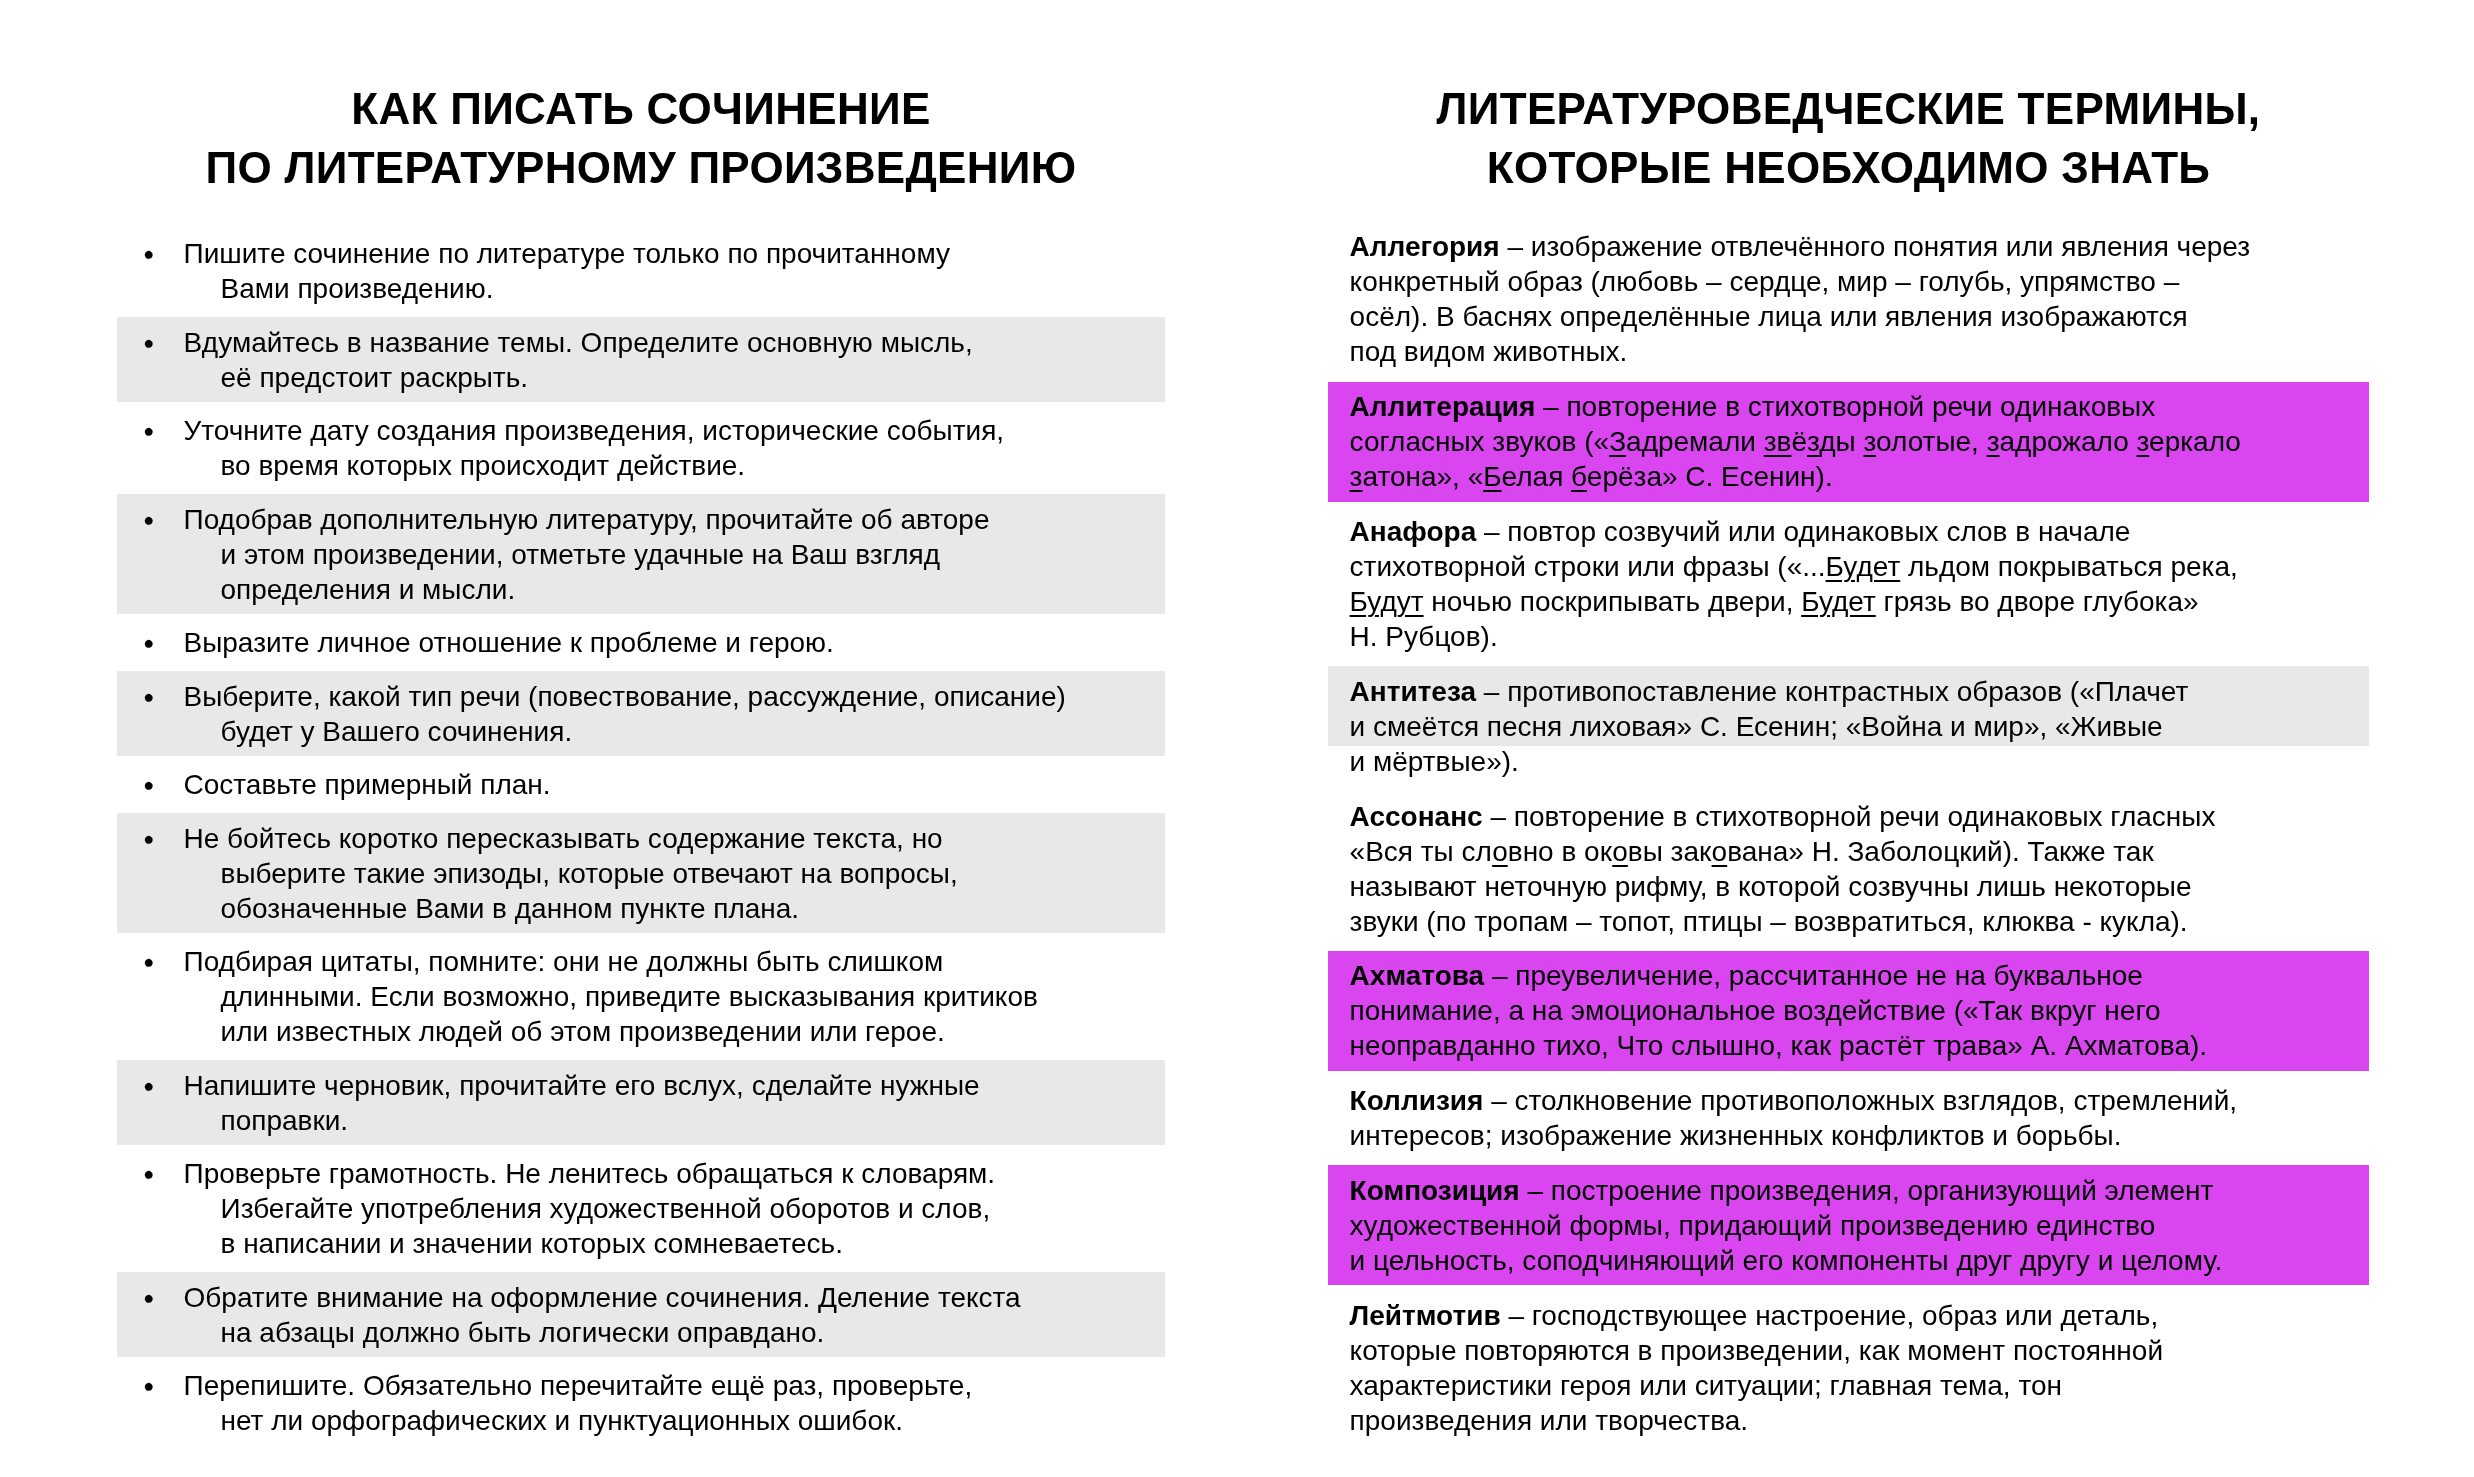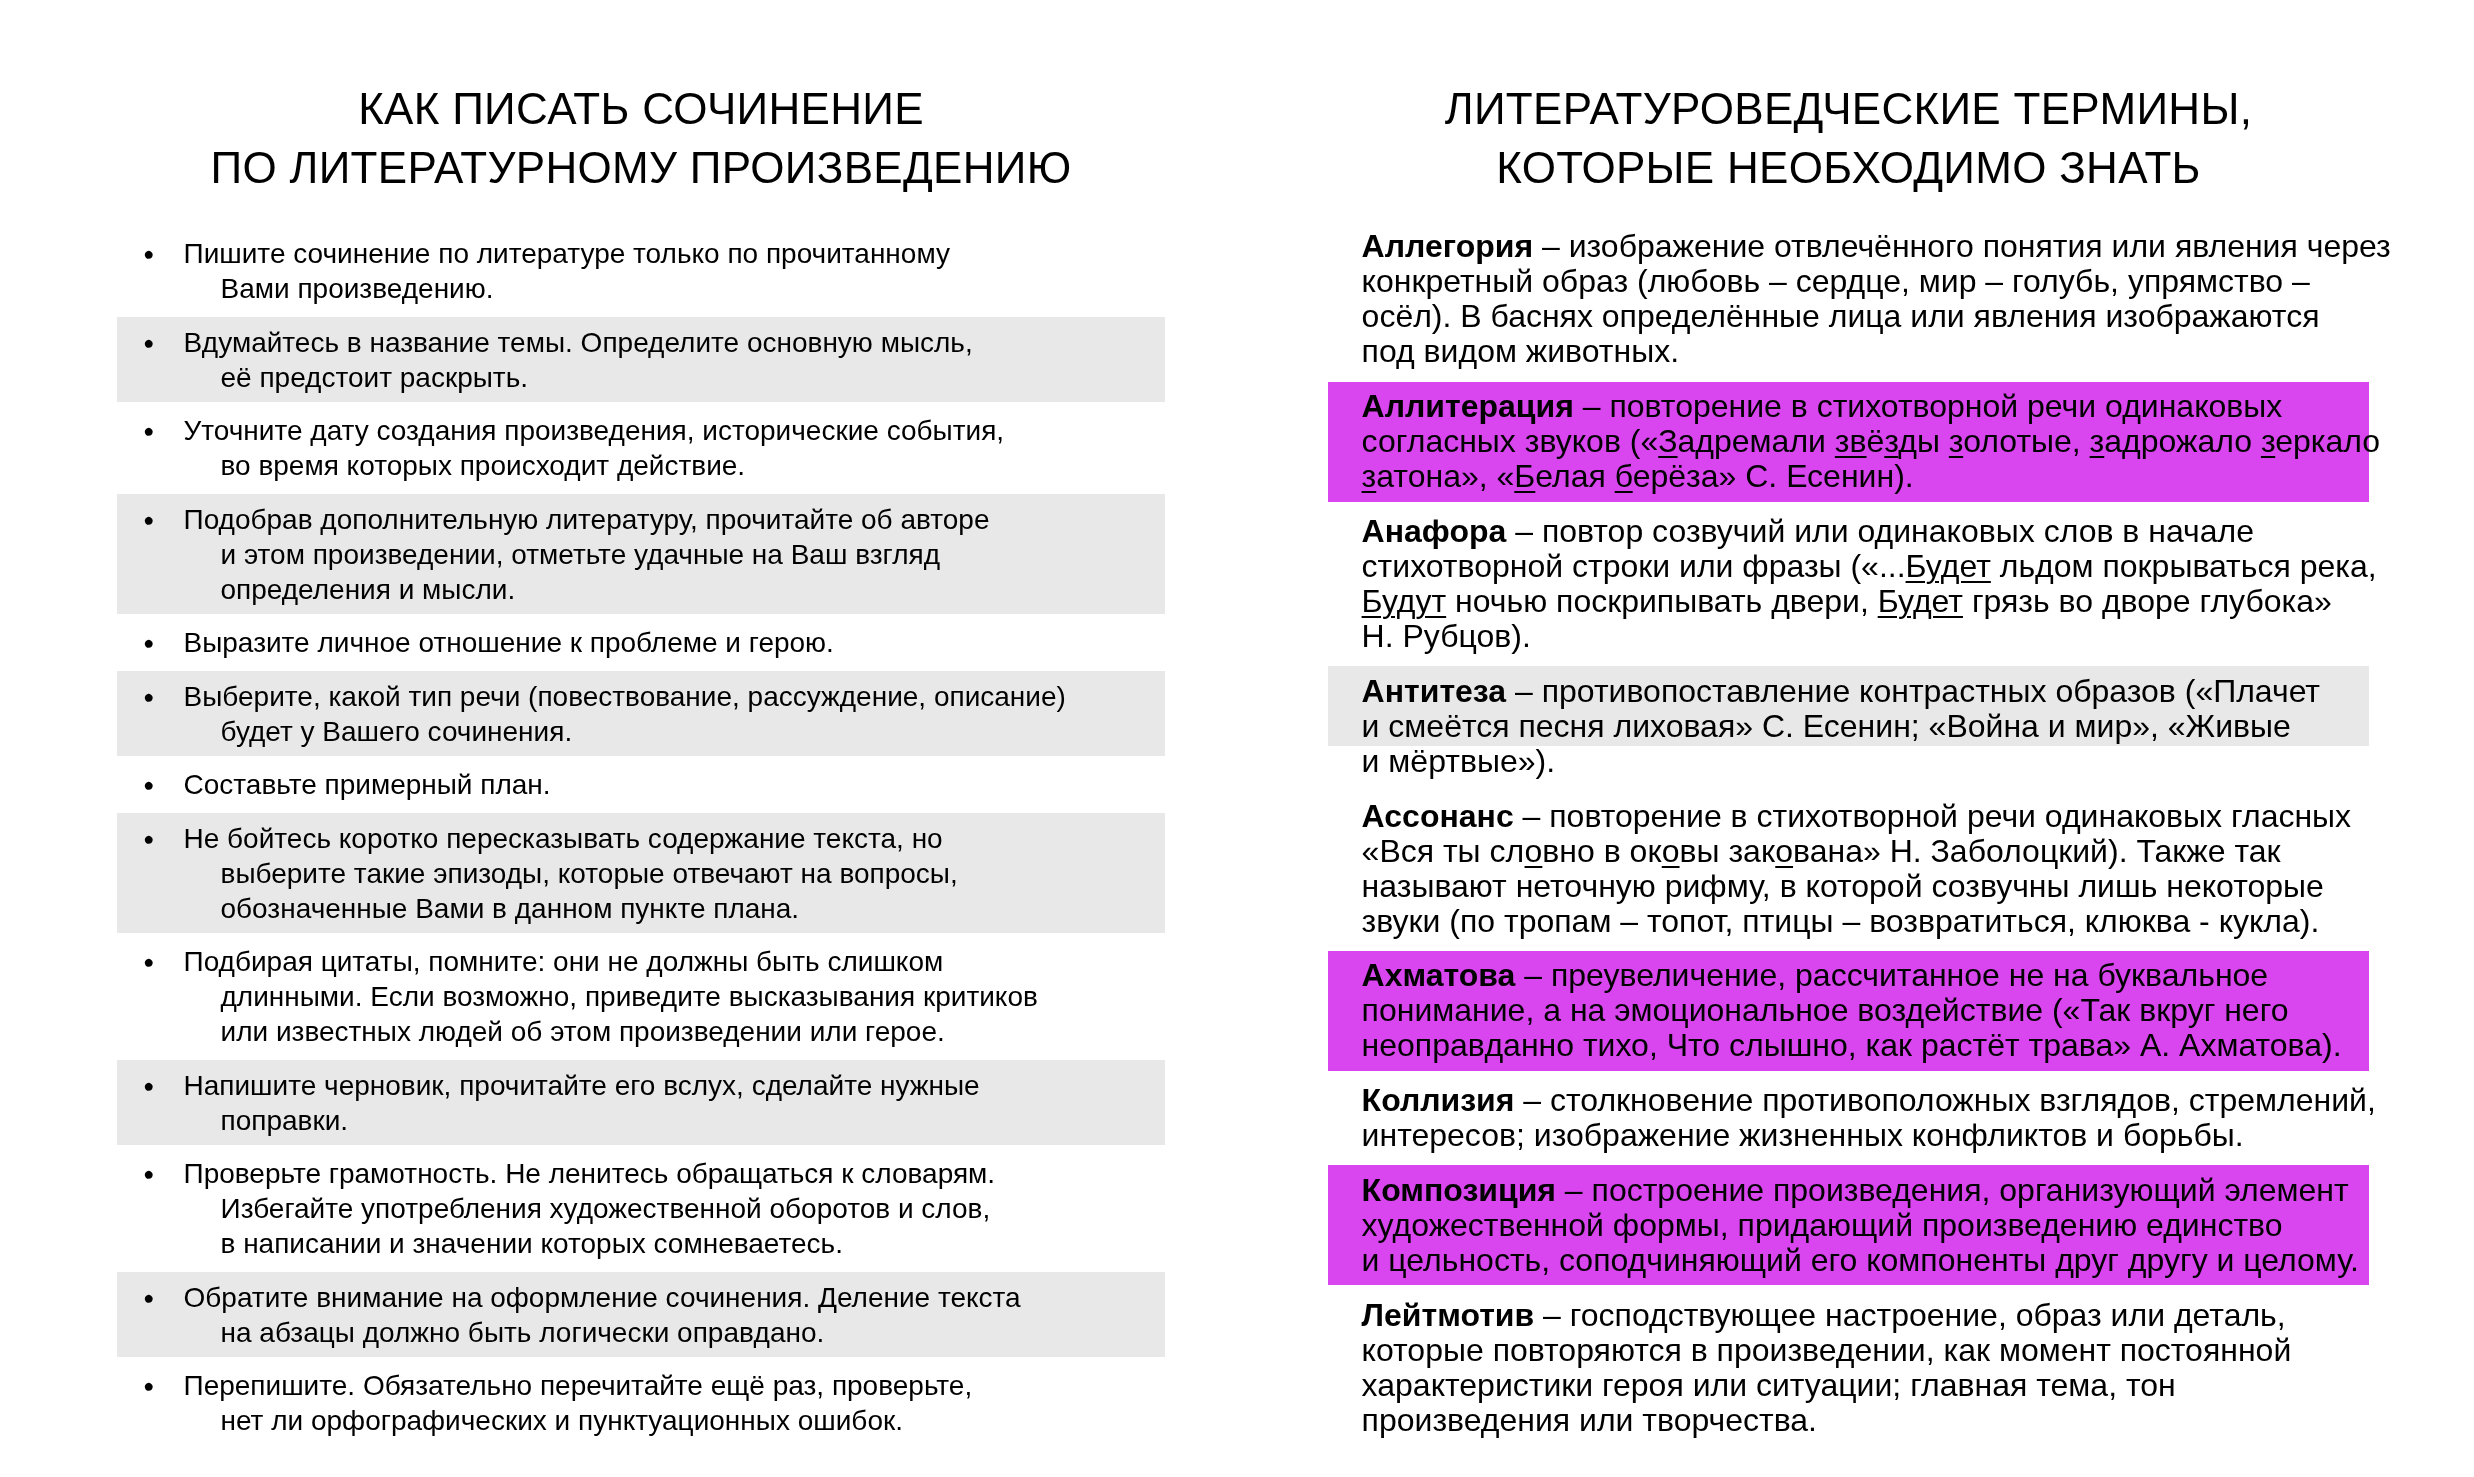--- a/index.html
+++ b/index.html
@@ -11,21 +11,21 @@
     color: #000000;
     font-family: "Liberation Sans", "DejaVu Sans", sans-serif;
     overflow: hidden;
   }
   .column { position: absolute; top: 79px; }
   .col-left  { left: 117px;  width: 1048px; }
   .col-right { left: 1328px; width: 1041px; }
 
   .panel-title {
     text-align: center;
-    font-weight: normal;
+    font-weight: bold;
     font-size: 44px;
     line-height: 59px;
     letter-spacing: 0.3px;
     margin-bottom: 6.2px;
   }
   .col-left  .panel-title { margin-bottom: 32px; }
   .col-right .panel-title { margin-bottom: 25px; }
 
   
   .tip { padding: 7.4px 12.3px 7.4px 18.5px; margin-bottom: 3.7px; }
@@ -42,21 +42,21 @@
   .tline.cont { padding-left: 85px; }
 
   
   .term-entry { padding: 7.4px 18.5px 7.4px 21.6px; margin-bottom: 5px; }
   .term-entry.hl { background: #d946ef; }
   .term-entry.hl-partial {
     background-image: linear-gradient(#e8e8e8, #e8e8e8);
     background-repeat: no-repeat;
     background-size: 100% 80px;
   }
-  .dline { font-size: 32px; line-height: 35px; white-space: nowrap; margin-left: 12px; }
+  .dline { font-size: 28px; line-height: 35px; white-space: nowrap; }
   .dline b { font-weight: bold; }
   .dline u {
     text-decoration: underline;
     text-decoration-thickness: 1.8px;
     text-underline-offset: 4.3px;
   }
 </style>
 </head>
 <body>
 

